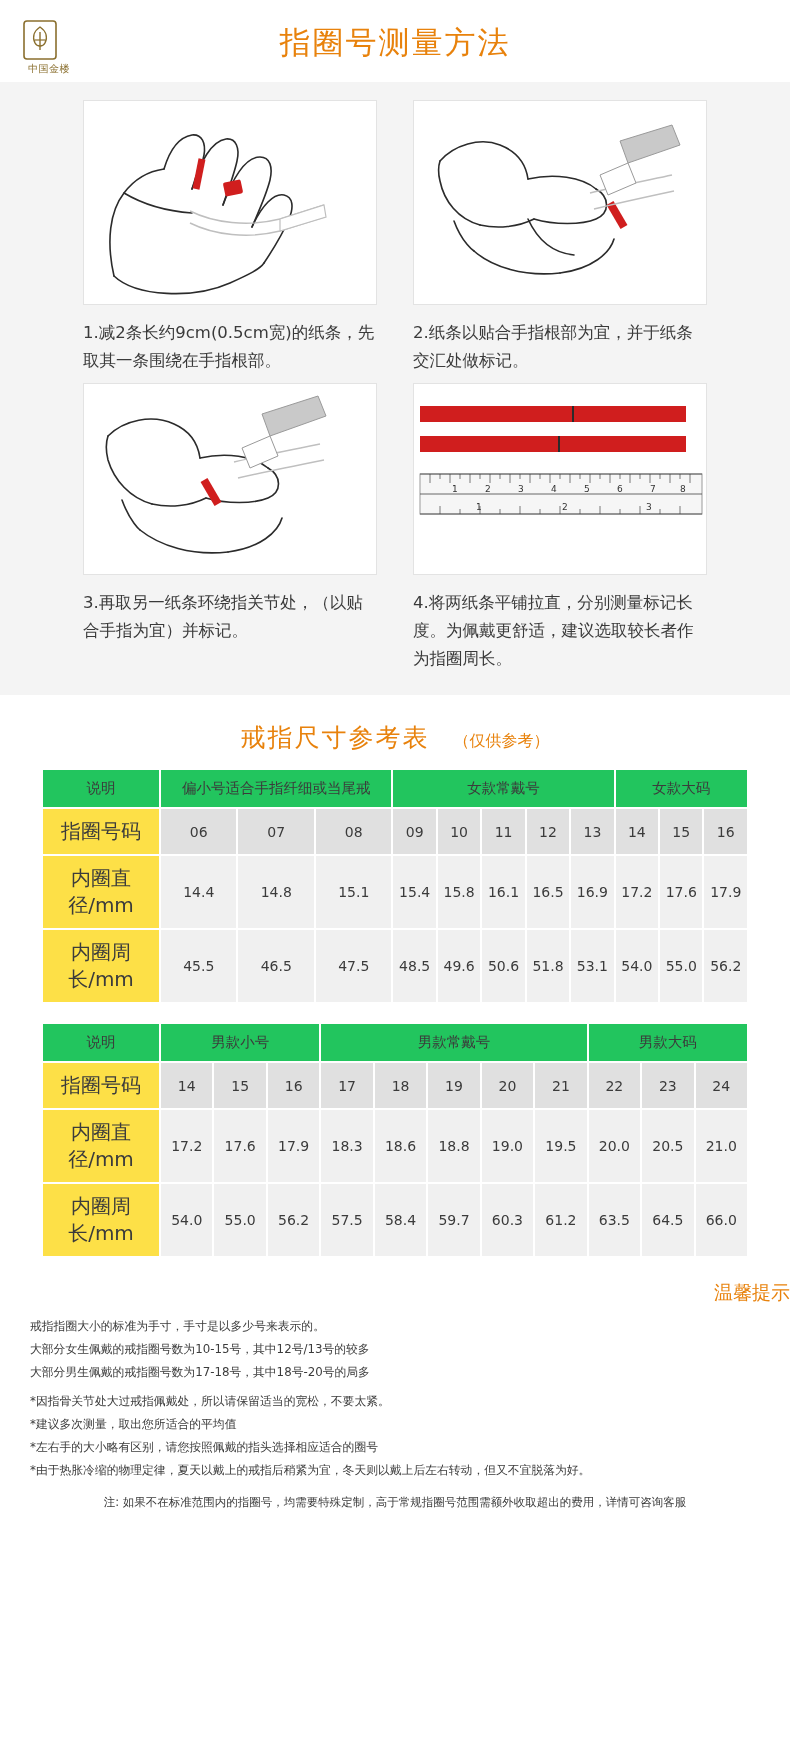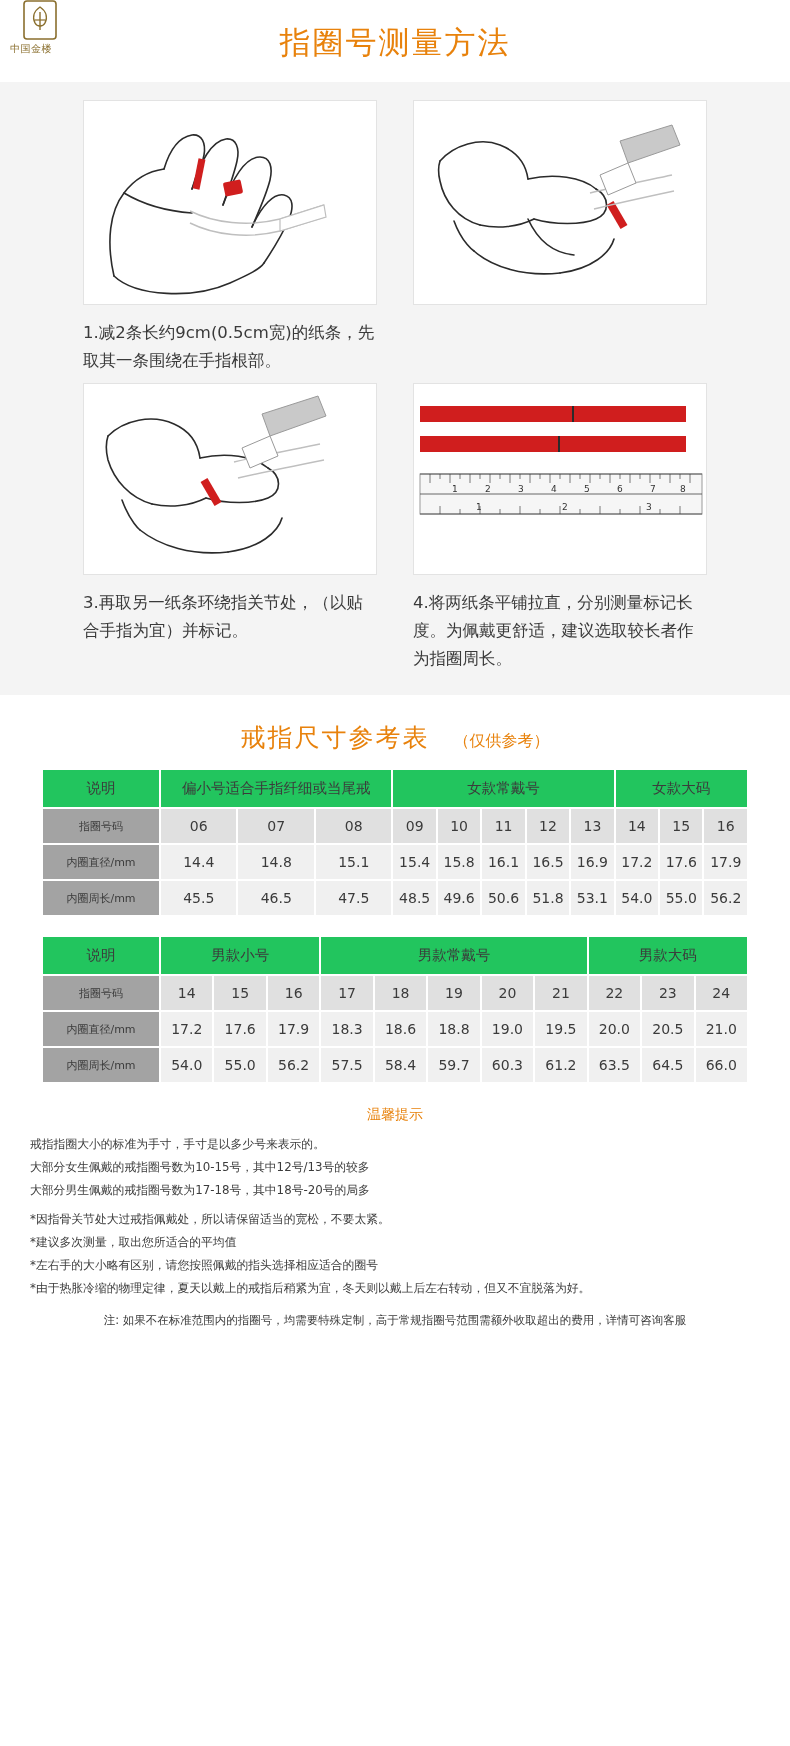--- a/index.html
+++ b/index.html
@@ -8,22 +8,22 @@
     width: 790px;
     height: 1746px;
     background: #ffffff;
     font-family: "Liberation Sans", "DejaVu Sans", sans-serif;
     color: #333;
     position: relative;
     overflow: hidden;
   }
   .logo {
     position: absolute;
-    left: 10px; top: 0;
-    width: 60px; text-align: left;
+    left: 10px; top: 20px;
+    width: 60px; text-align: right;
   }
   .logo-mark {
     width: 34px; height: 40px;
     margin: 0 auto;
   }
   .logo-text {
     font-size: 10px;
     color: #8a6f2e;
     margin-top: 2px;
     letter-spacing: 0.5px;
@@ -95,37 +95,37 @@
   }
   table.size-table td, table.size-table th {
     border: 2px solid #ffffff;
     text-align: center;
     padding: 9px 2px;
     font-weight: normal;
     color: #3b3b3b;
     background: #ececec;
   }
   table.size-table td.label {
-    background: #a3a3a3;
+    background: #fde047;
     width: 118px;
-    font-size: 11px;
+    font-size: 20px;
   }
   table.size-table tr.head td {
     background: #22c55e;
     font-size: 14.5px;
   }
   table.size-table tr.num td.val {
     background: #e0e0e0;
   }
   table.size-table td.val {
     background: #f0f0f0;
   }
   .tips-title {
-    text-align: center;
-    font-size: 14px;
+    text-align: right;
+    font-size: 19px;
     color: #e8820c;
     font-family: "DejaVu Serif", serif;
     margin-top: 22px;
     margin-bottom: 10px;
   }
   .tips-wrap {
     width: 730px;
     margin: 0 auto;
     position: relative;
     font-size: 11.8px;
@@ -216,20 +216,21 @@
             <path d="M196 102 L210 126"></path>
           </g>
           <g fill="none" stroke="#bfbfbf" stroke-width="1.4">
             <path d="M176 92 C200 86, 230 80, 258 74"></path>
             <path d="M180 108 C204 102, 232 96, 260 90"></path>
           </g>
           <path d="M206 40 L258 24 L266 44 L214 62 Z" fill="#c9c9c9" stroke="#9a9a9a" stroke-width="1"></path>
           <path d="M186 74 L214 62 L222 82 L194 94 Z" fill="#ffffff" stroke="#9a9a9a" stroke-width="1"></path>
         </svg>
       </div>
+      <div class="step-text">2.纸条以贴合手指根部为宜，并于纸条交汇处做标记。</div>
     </div>
 
     <div class="step lower">
       <div class="step-img">
         <svg width="294" height="192" viewBox="0 0 294 192">
           <g fill="none" stroke="#2b2b2b" stroke-width="1.6" stroke-linecap="round">
             <path d="M24 52 C40 36, 68 30, 90 40 C106 47, 114 60, 116 74"></path>
             <path d="M116 74 C142 68, 170 72, 184 84"></path>
             <path d="M184 84 C198 92, 198 108, 184 114 C170 120, 142 120, 122 114"></path>
             <path d="M122 114 C106 122, 86 124, 68 120"></path>

